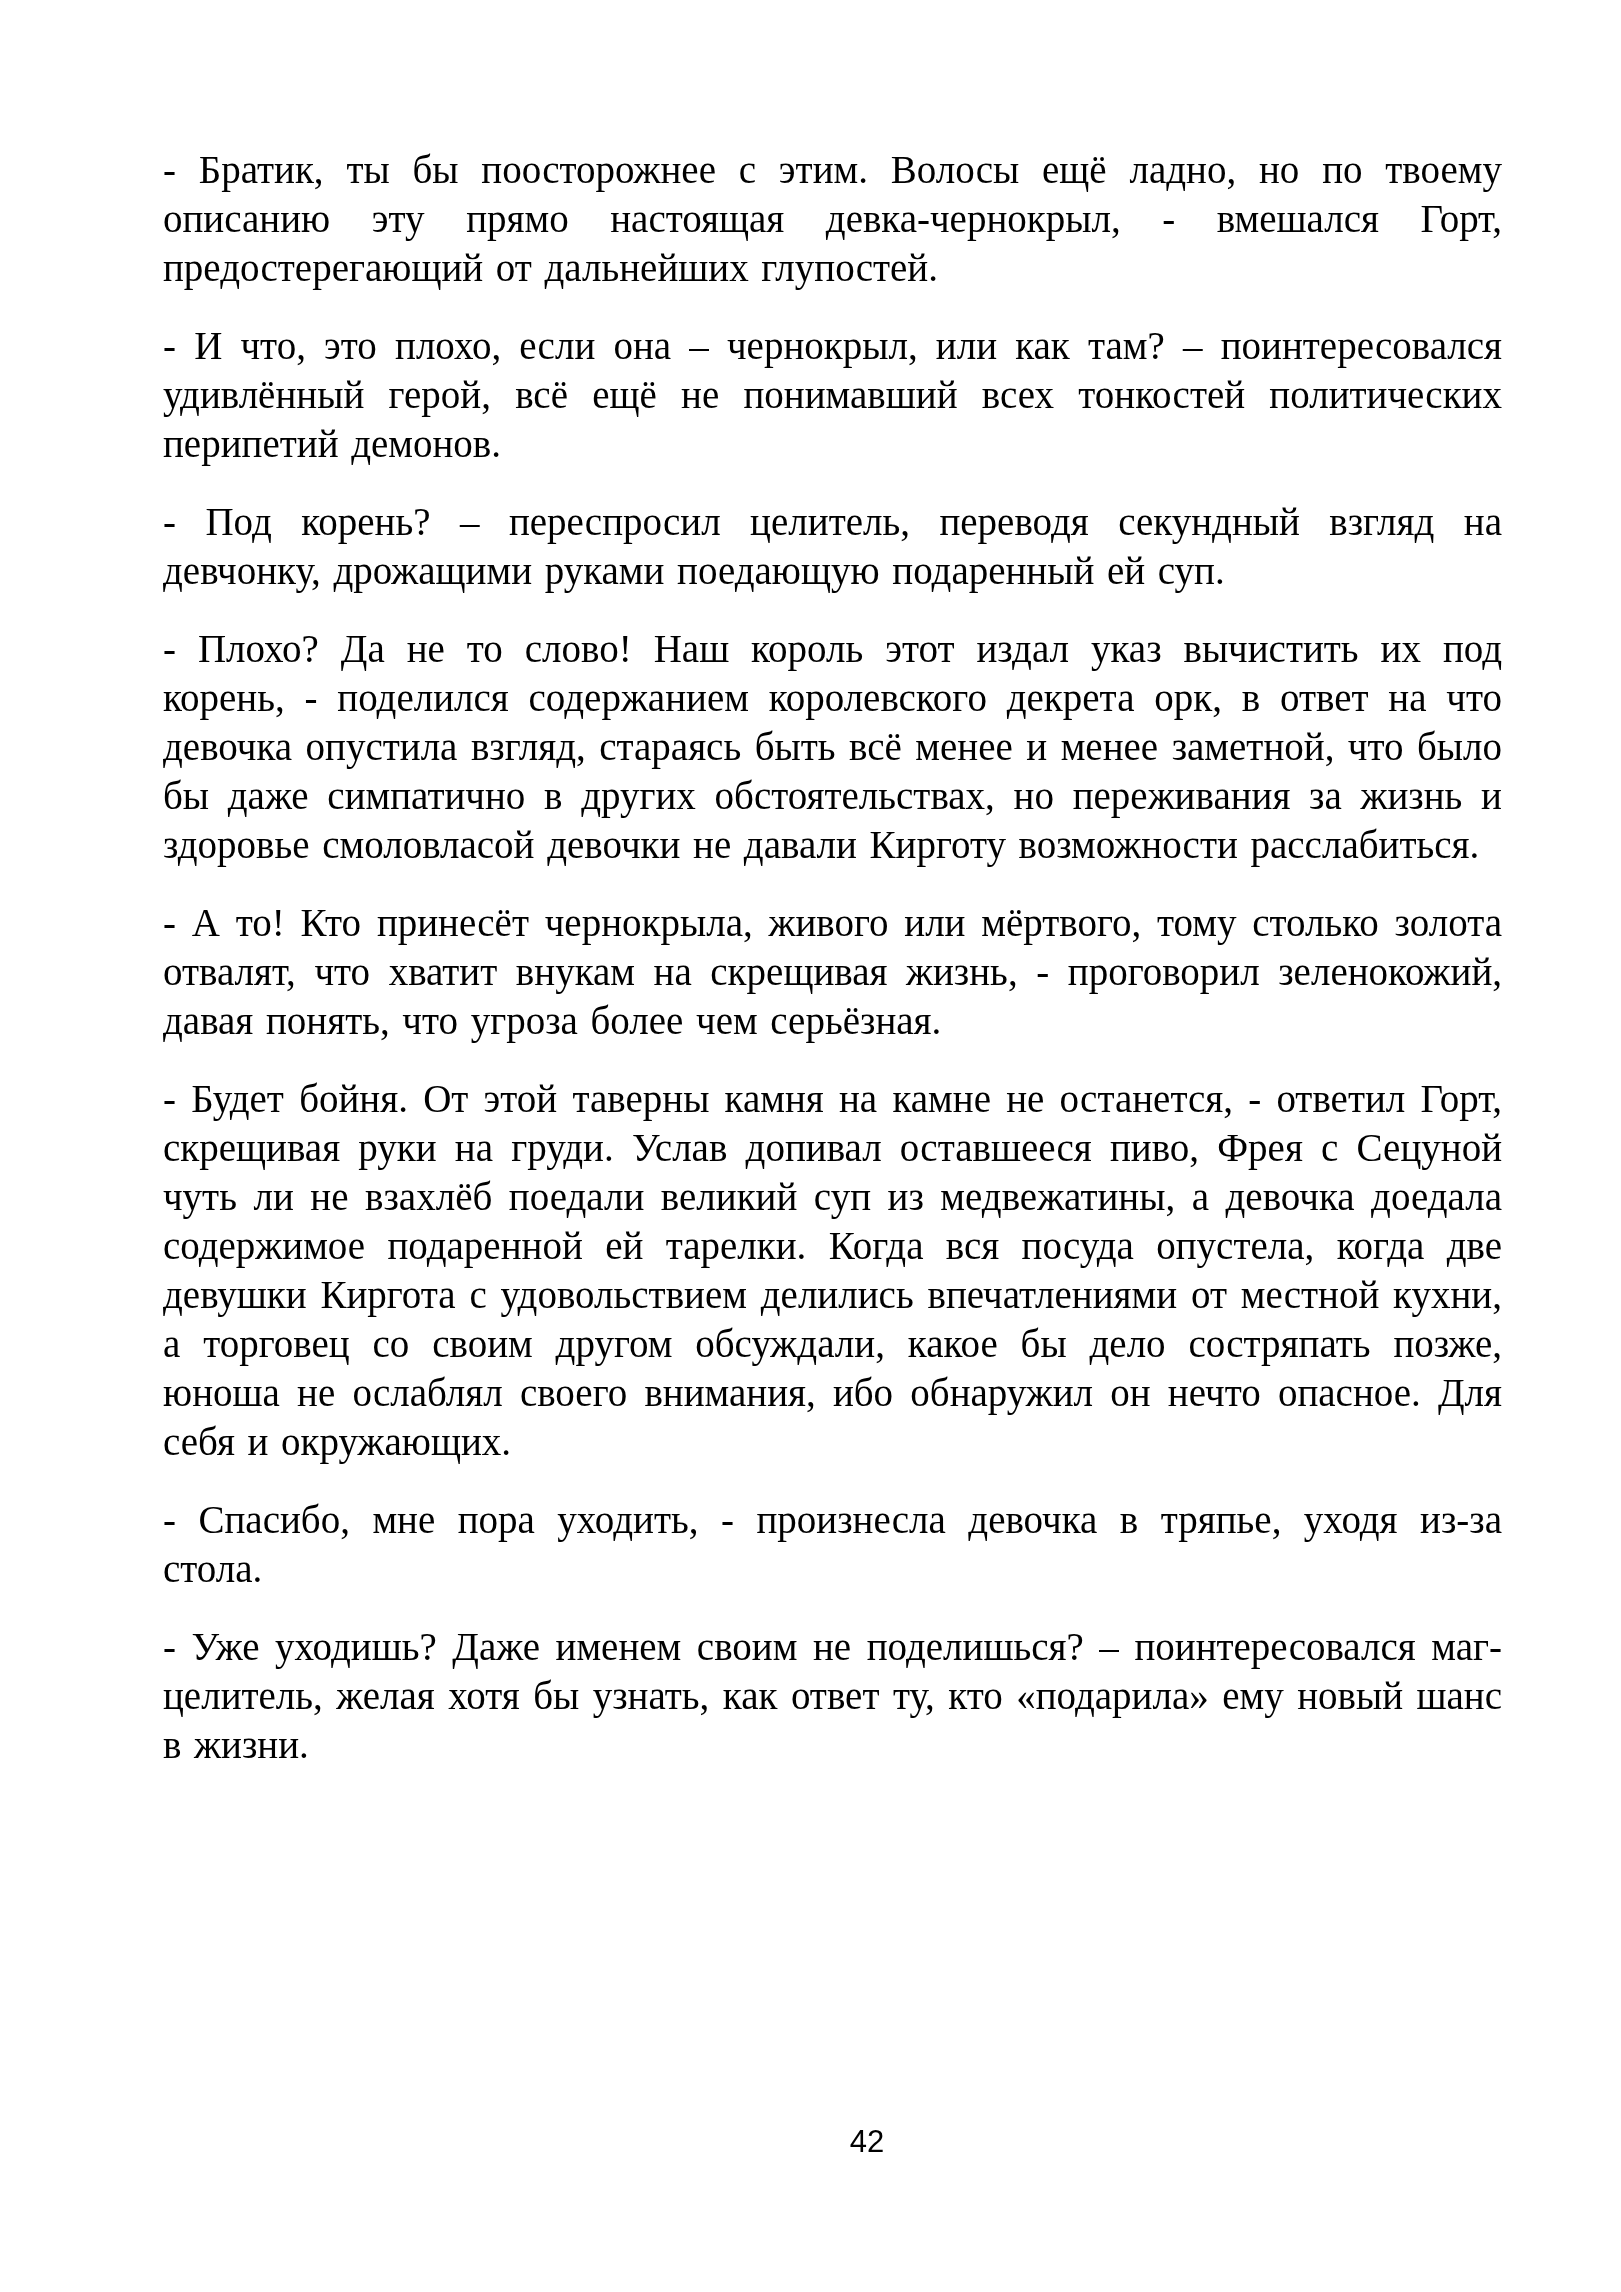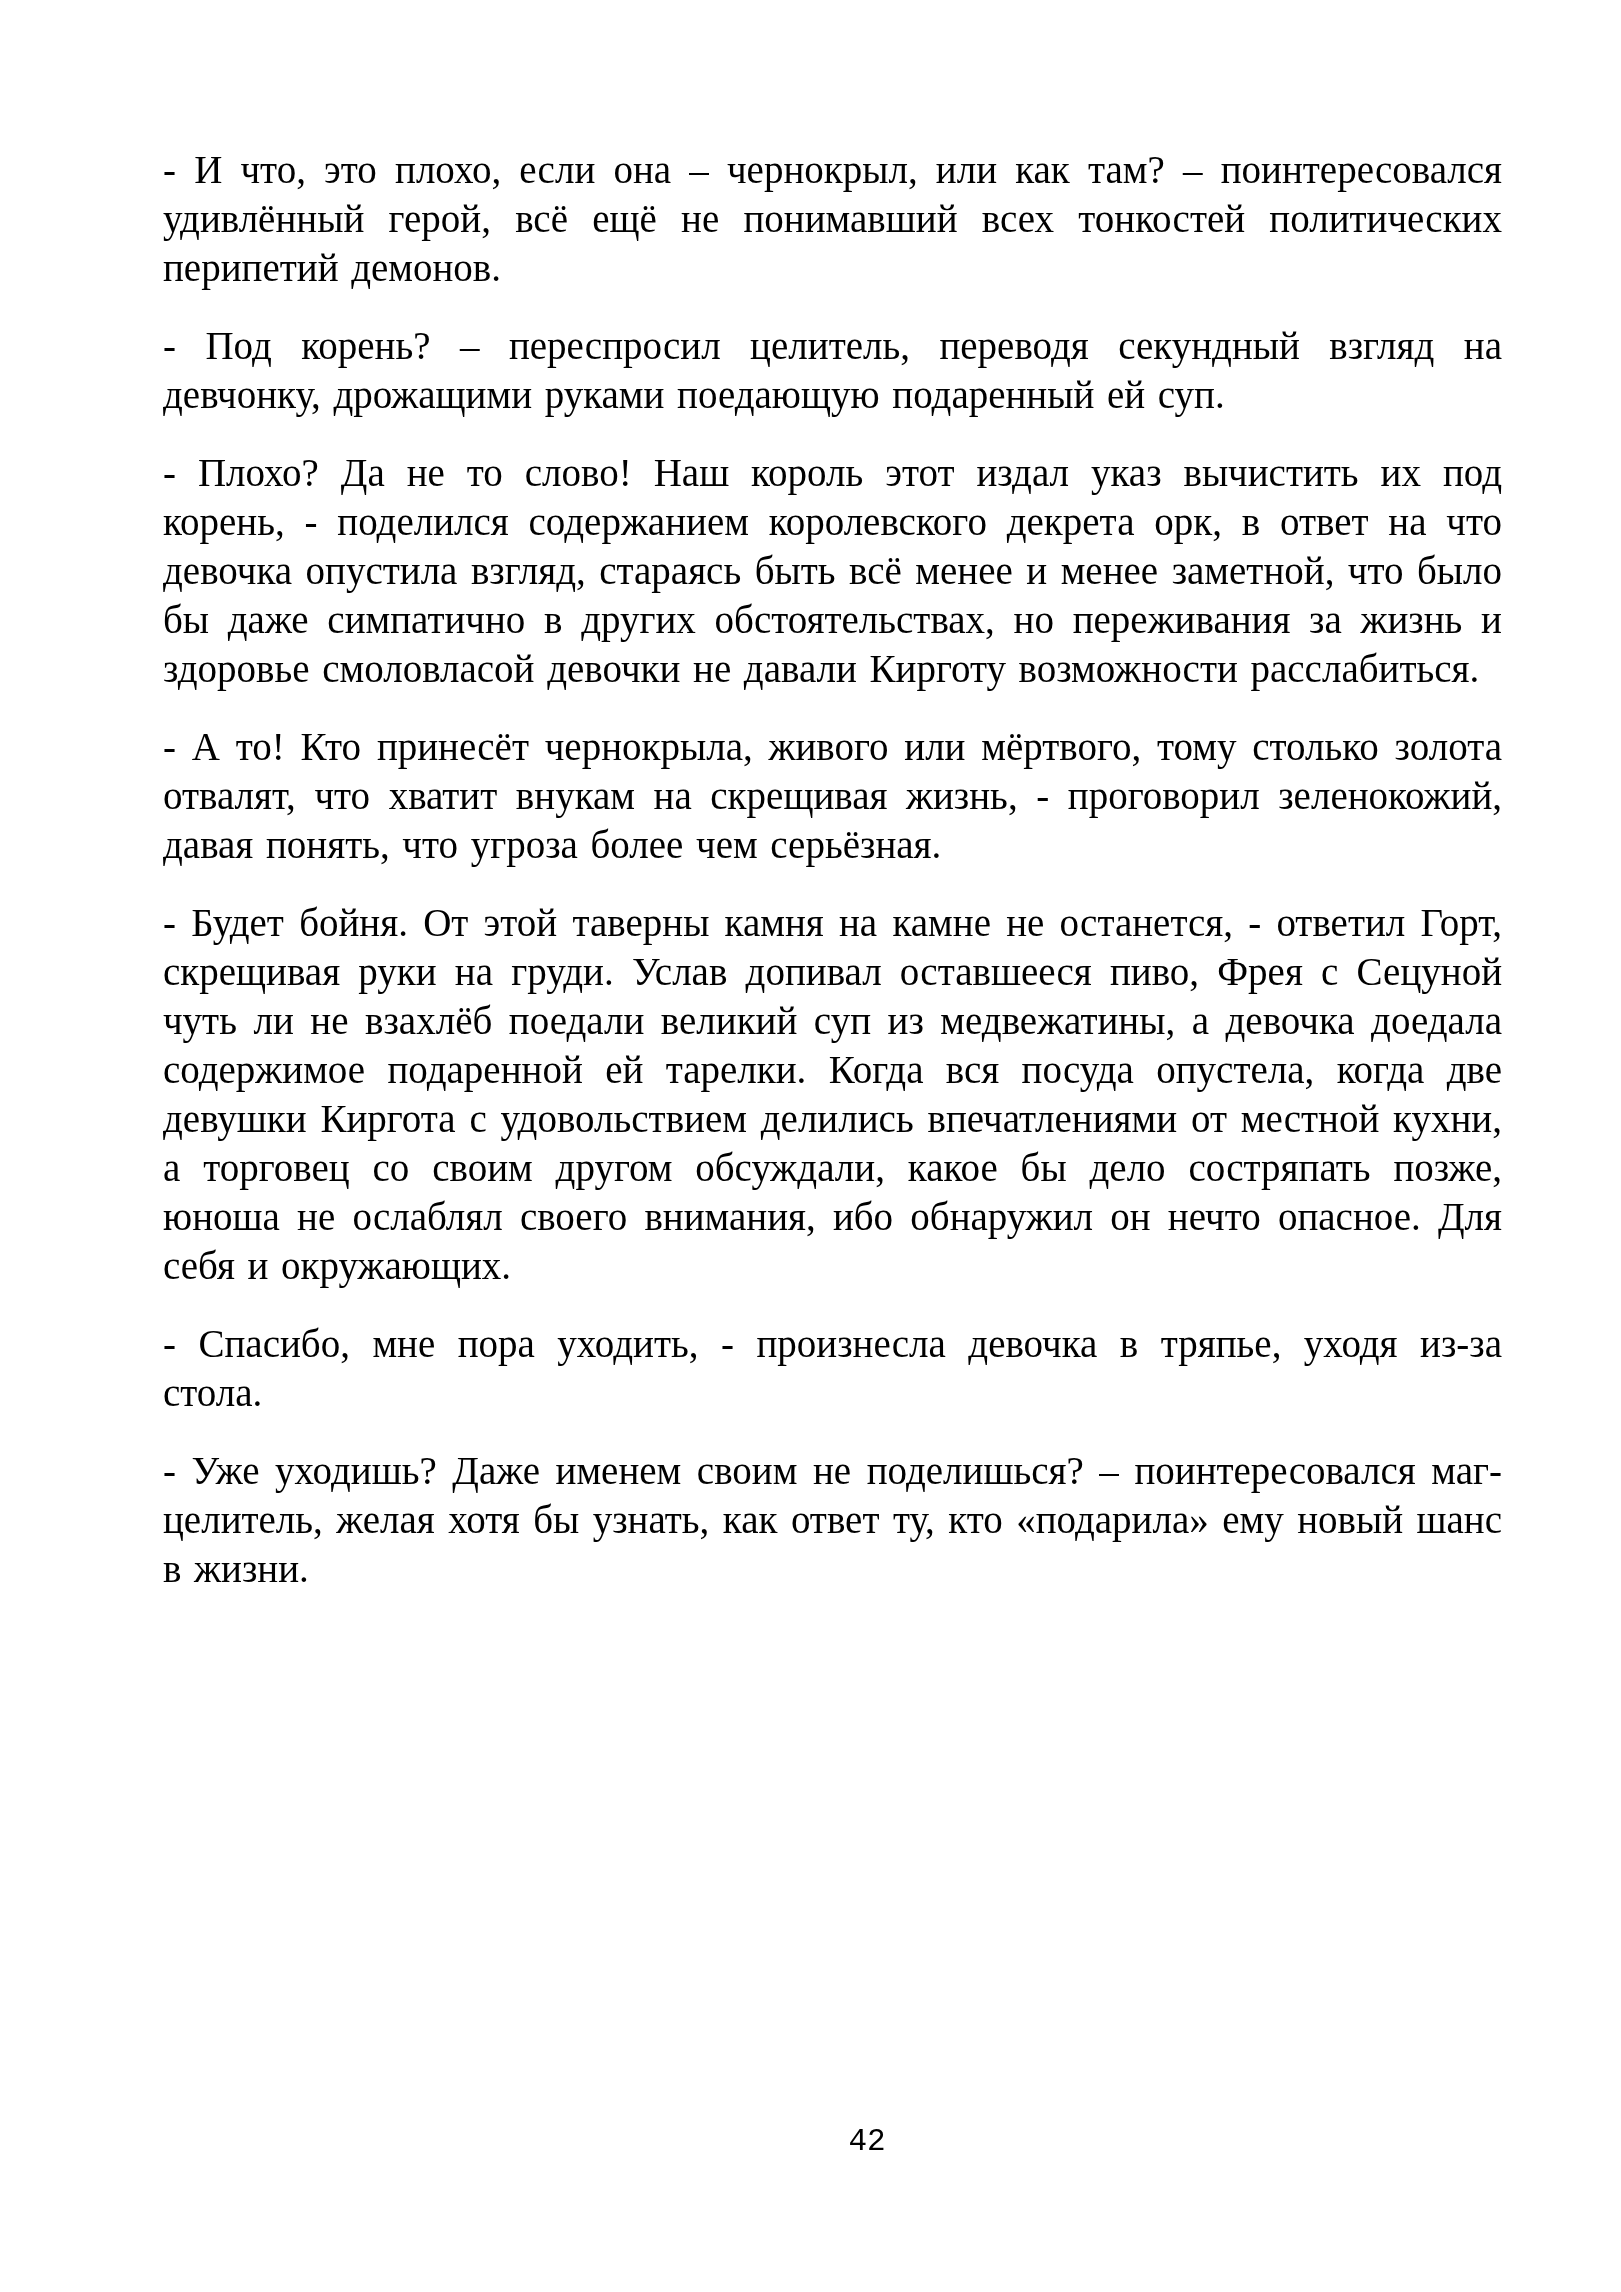--- a/index.html
+++ b/index.html
@@ -28,31 +28,32 @@
     color: #000000;
     text-align: justify;
     margin: 0 0 29px 0;
     word-spacing: 2.9px;
   }
   .page-number {
     position: absolute;
     top: 2125px;
     left: 867px;
     transform: translateX(-50%);
-    font-family: Liberation Mono, monospace;
+    font-family: Liberation Sans, sans-serif;
     font-size: 31px;
     line-height: 33px;
     color: #000000;
   }
 </style>
 </head>
 <body>
 
 <div class="page">
   <div class="content">
+    <p>- Братик, ты бы поосторожнее с этим. Волосы ещё ладно, но по твоему описанию эту прямо настоящая девка-чернокрыл, - вмешался Горт, предостерегающий от дальнейших глупостей.</p>
     <p>- И что, это плохо, если она – чернокрыл, или как там? – поинтересовался удивлённый герой, всё ещё не понимавший всех тонкостей политических перипетий демонов.</p>
     <p>- Под корень? – переспросил целитель, переводя секундный взгляд на девчонку, дрожащими руками поедающую подаренный ей суп.</p>
     <p>- Плохо? Да не то слово! Наш король этот издал указ вычистить их под корень, - поделился содержанием королевского декрета орк, в ответ на что девочка опустила взгляд, стараясь быть всё менее и менее заметной, что было бы даже симпатично в других обстоятельствах, но переживания за жизнь и здоровье смоловласой девочки не давали Кирготу возможности расслабиться.</p>
     <p>- А то! Кто принесёт чернокрыла, живого или мёртвого, тому столько золота отвалят, что хватит внукам на скрещивая жизнь, - проговорил зеленокожий, давая понять, что угроза более чем серьёзная.</p>
     <p>- Будет бойня. От этой таверны камня на камне не останется, - ответил Горт, скрещивая руки на груди. Услав допивал оставшееся пиво, Фрея с Сецуной чуть ли не взахлёб поедали великий суп из медвежатины, а девочка доедала содержимое подаренной ей тарелки. Когда вся посуда опустела, когда две девушки Киргота с удовольствием делились впечатлениями от местной кухни, а торговец со своим другом обсуждали, какое бы дело состряпать позже, юноша не ослаблял своего внимания, ибо обнаружил он нечто опасное. Для себя и окружающих.</p>
     <p>- Спасибо, мне пора уходить, - произнесла девочка в тряпье, уходя из-за стола.</p>
     <p>- Уже уходишь? Даже именем своим не поделишься? – поинтересовался маг-целитель, желая хотя бы узнать, как ответ ту, кто «подарила» ему новый шанс в жизни.</p>
   </div>
   <div class="page-number">42</div>
 </div>

